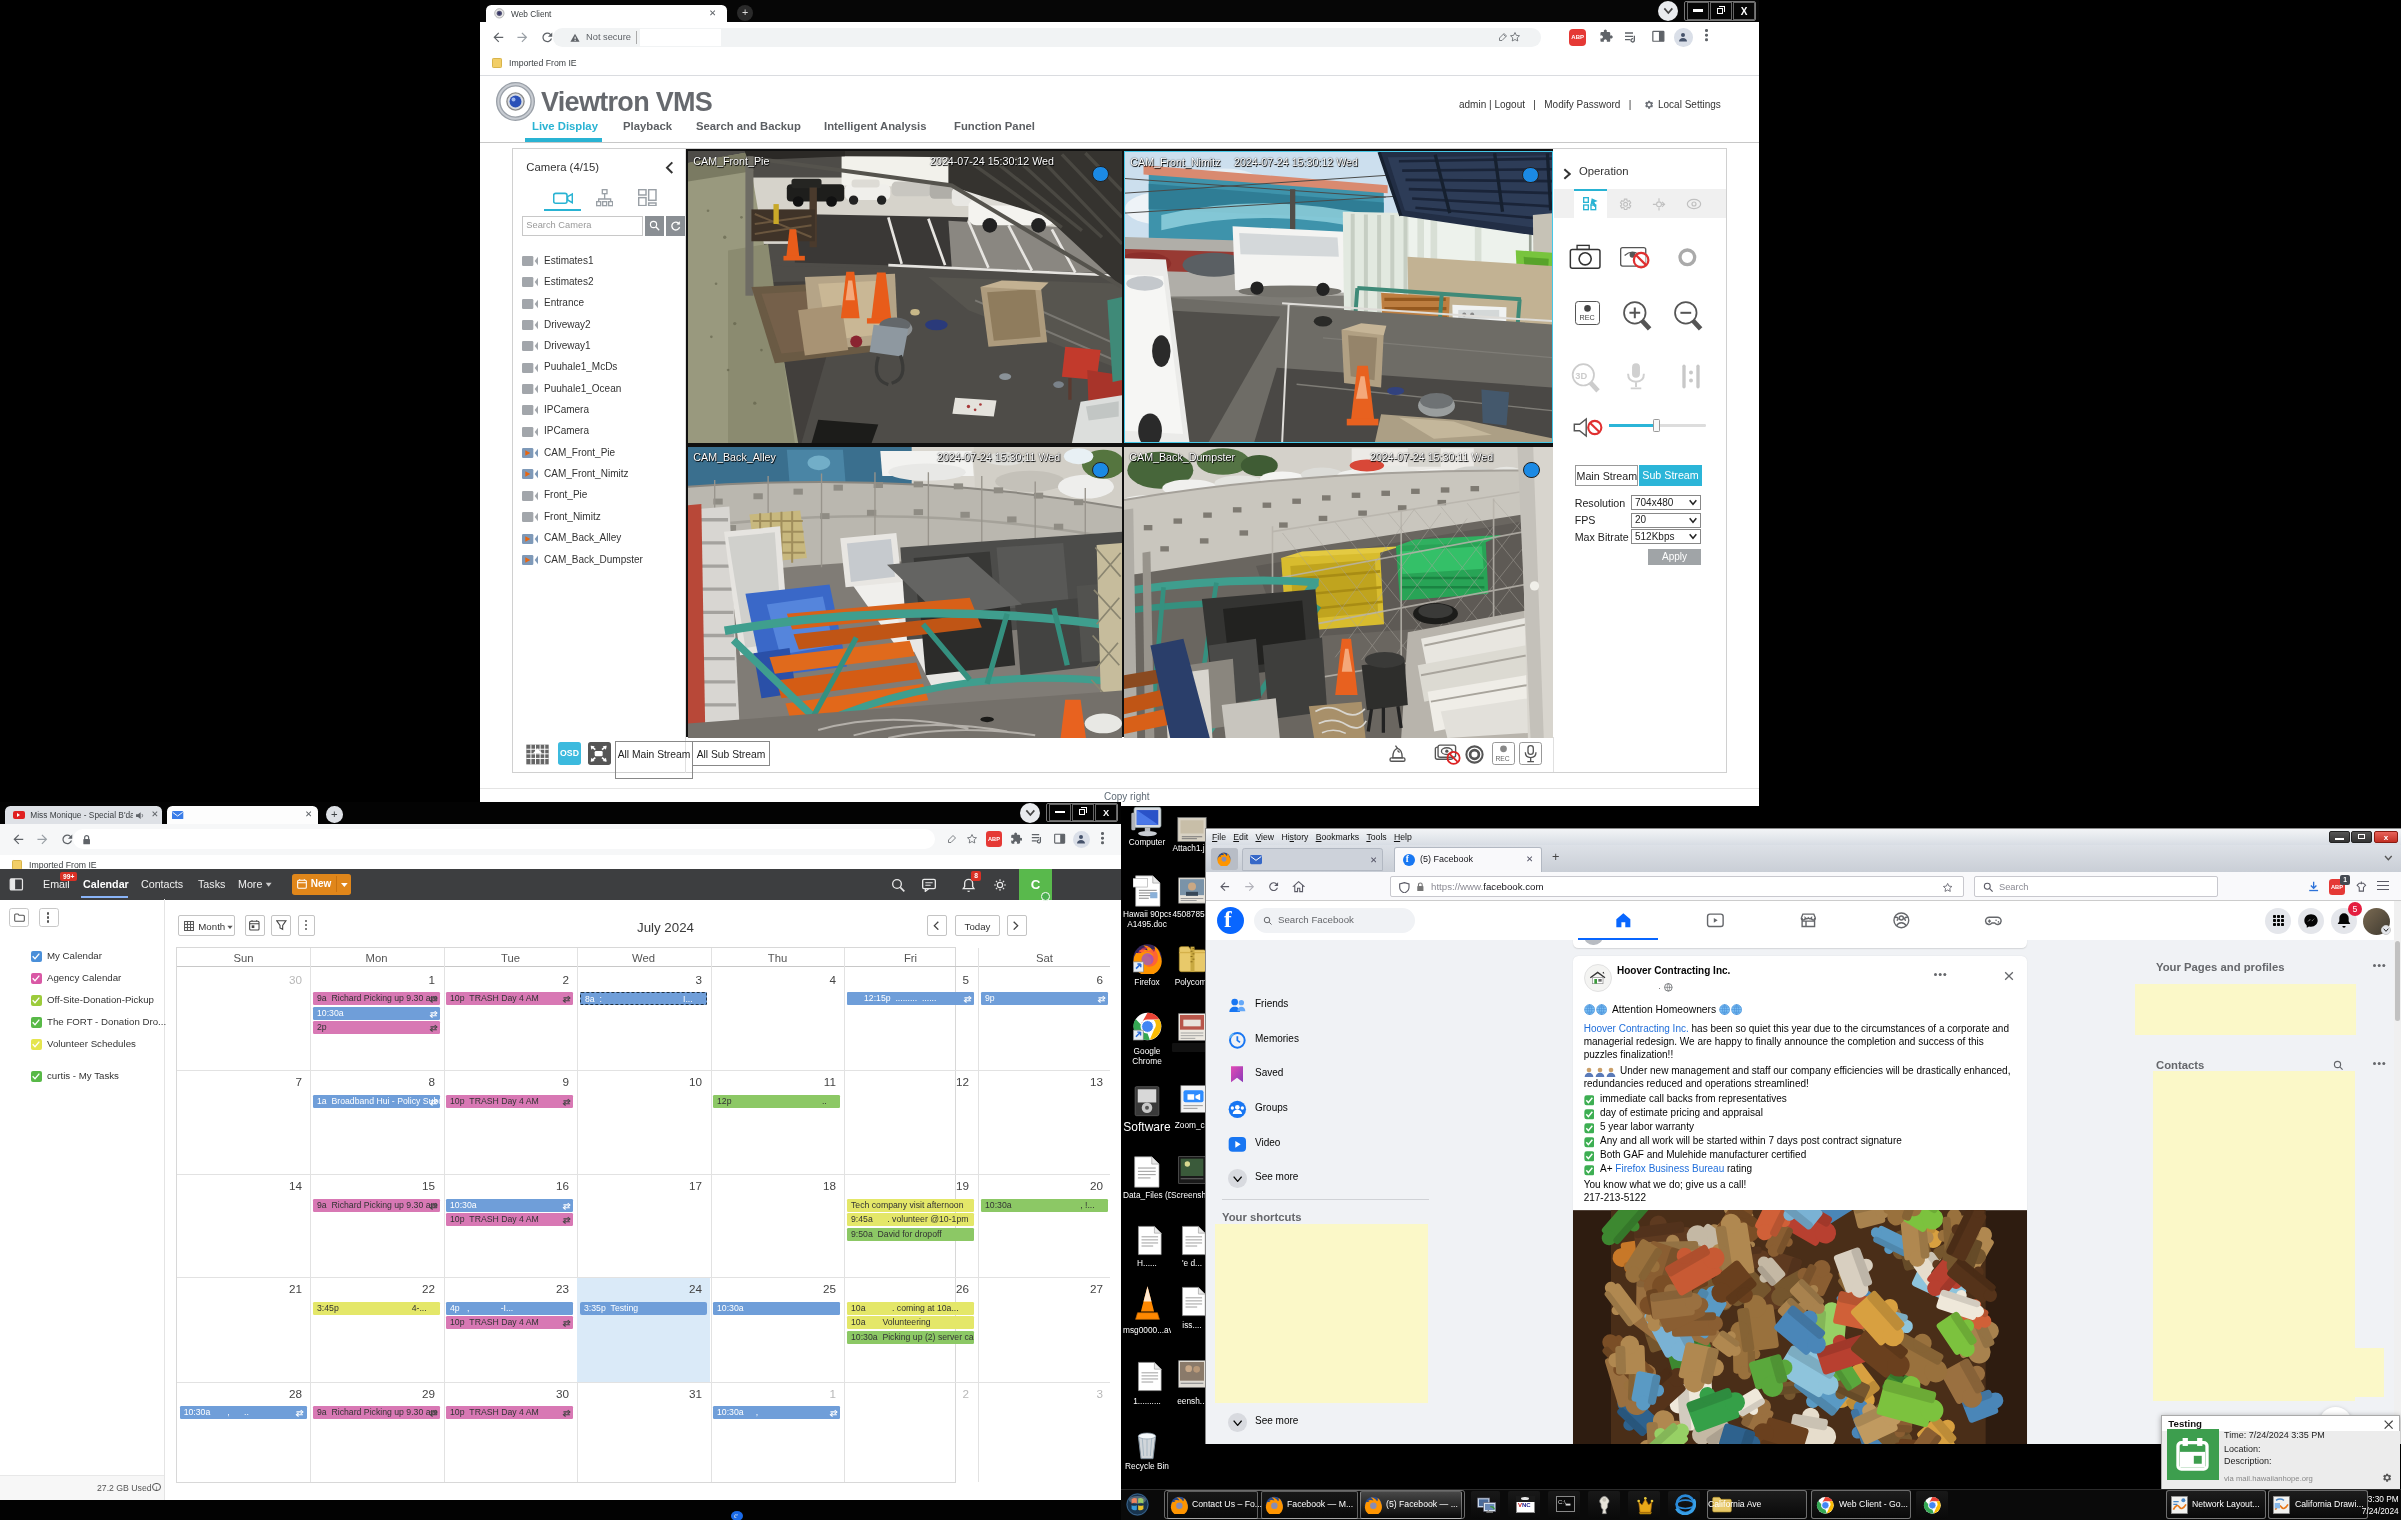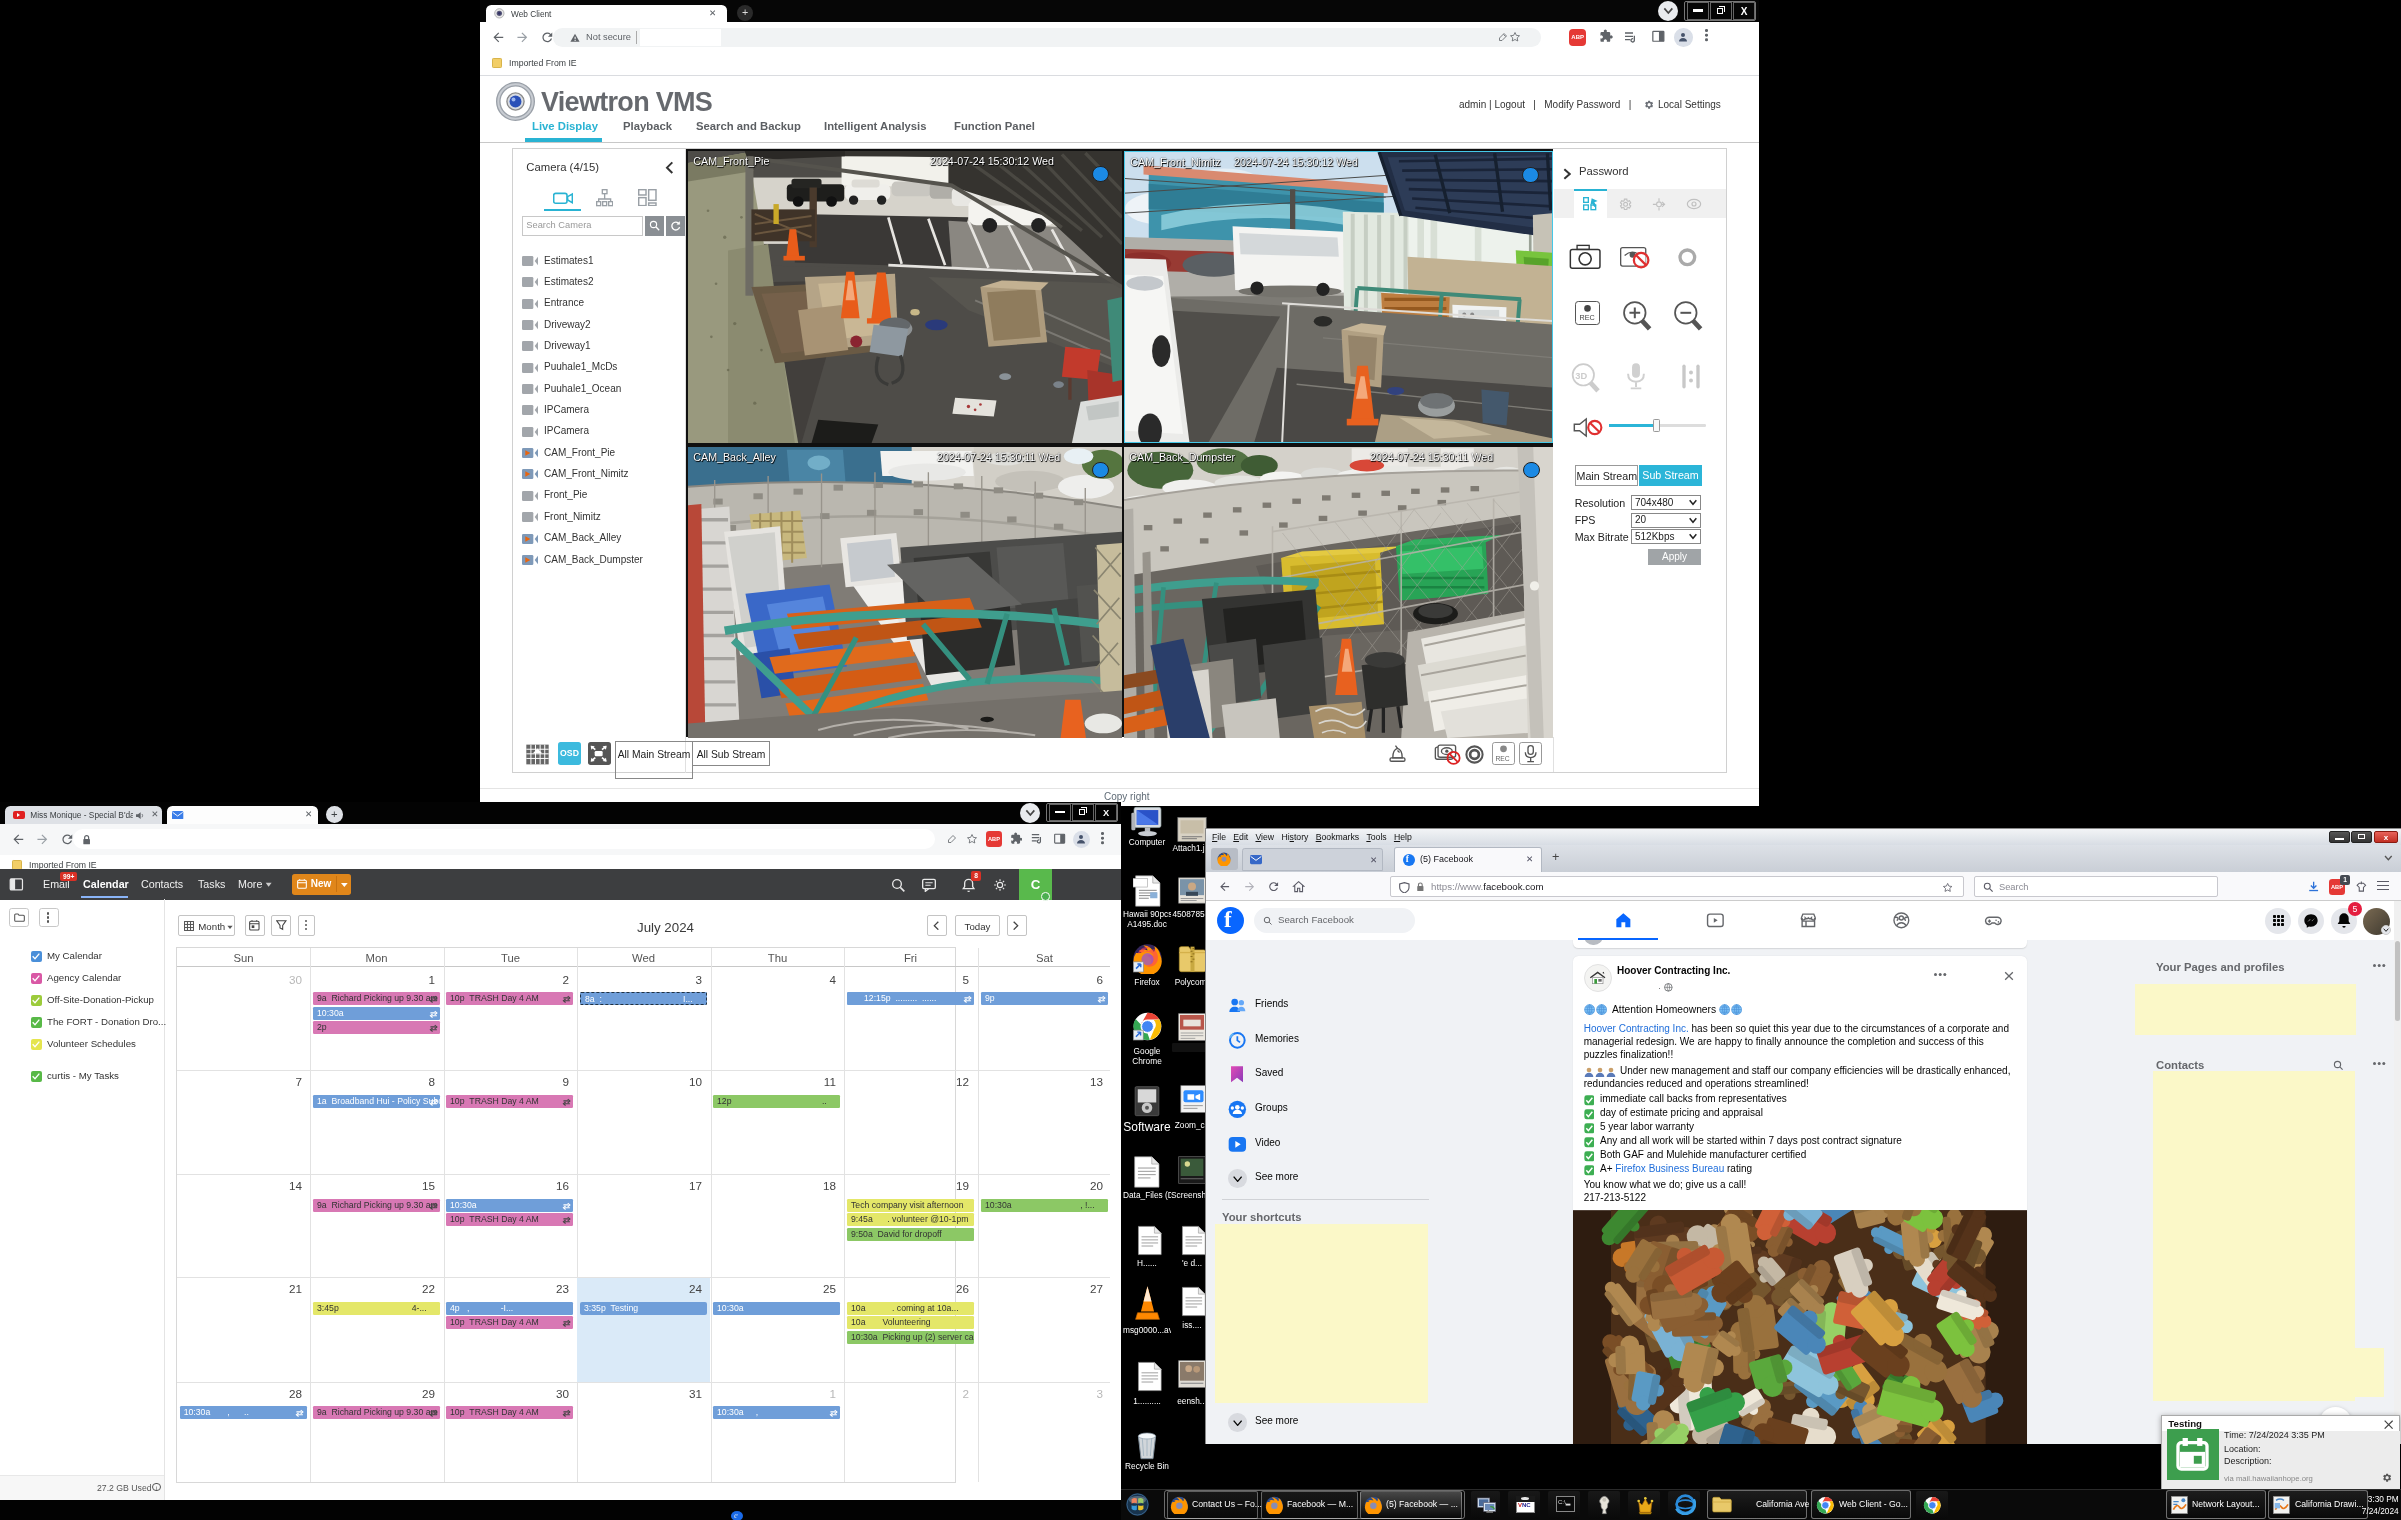--- a/index.html
+++ b/index.html
@@ -711,21 +711,21 @@
       <svg class="abs" style="left:1011px;top:8px" width="13.3" height="18" viewBox="0 0 20 27">
             <rect x="6" y="1" width="8" height="13" rx="4" fill="none" stroke="#555" stroke-width="2"></rect>
             <path d="M2 11 Q2 19 10 19 Q18 19 18 11 M10 19 V24 M5 25 H15" stroke="#555" stroke-width="2" fill="none"></path>
           </svg>
     </div>
 
     <div id="opanel" class="abs" style="left:1041px;top:0;width:173px;height:624px;border-right:0.7px solid #d0d0d0;">
       <svg class="abs" style="left:8.7px;top:18.7px" width="8.7" height="12" viewBox="0 0 13 18">
             <path d="M2 2 L10 9 L2 16" stroke="#333" stroke-width="3" fill="none"></path>
           </svg>
-      <span class="abs" style="left:25px;top:16px;font-size:11.3px;color:#333;">Password</span>
+      <span class="abs" style="left:25px;top:16px;font-size:11.3px;color:#333;">Operation</span>
 
       <div class="abs" style="left:0;top:40px;width:172px;height:29px;background:#f0f0f0;"></div>
       <div class="abs" style="left:20px;top:40px;width:33px;height:29px;background:#fff;border-top:2px solid #29b3d3;"></div>
       <svg class="abs" style="left:29px;top:48px" width="16" height="14.7" viewBox="0 0 24 22">
             <rect x="1" y="1" width="7" height="7" fill="none" stroke="#29b3d3" stroke-width="2"></rect>
             <rect x="1" y="12" width="7" height="7" fill="none" stroke="#29b3d3" stroke-width="2"></rect>
             <rect x="12" y="12" width="7" height="7" fill="none" stroke="#29b3d3" stroke-width="2"></rect>
             <path d="M13 2 L22 6 L17 8 L20 13 L17 15 L14 10 L11 13 Z" fill="#29b3d3"></path>
           </svg>
       <svg class="abs" style="left:63px;top:48px" width="16" height="14.7" viewBox="0 0 24 24">
@@ -2473,21 +2473,21 @@
 <svg class="abs" style="left:554px;top:5.3px" width="20.7" height="20.7" viewBox="0 0 31 31">
         <circle cx="15.5" cy="15.5" r="13" fill="none" stroke="#2a8ad8" stroke-width="4"></circle>
         <path d="M2 15.5 a13 6 0 0 1 27 0 a13 6 0 0 1 -27 0" fill="none" stroke="#2a8ad8" stroke-width="2.5"></path>
         <path d="M28 8 a13 13 0 0 1 -26 14" fill="none" stroke="#38a0e8" stroke-width="4"></path>
       </svg>
 <div class="abs" style="left:586px;top:1.3px;width:100px;height:29px;border:0.7px solid rgba(255,255,255,0.4);border-radius:2.7px;background:linear-gradient(rgba(255,255,255,0.08),rgba(0,0,0,0.1));"></div>
 <svg class="abs" style="left:591px;top:7.3px" width="20" height="17.3" viewBox="0 0 30 26">
         <path d="M1 4 a2 2 0 0 1 2-2 H11 l3 3 H27 a2 2 0 0 1 2 2 V22 a2 2 0 0 1-2 2 H3 a2 2 0 0 1-2-2Z" fill="#e8c96a" stroke="#b8962e"></path>
         <path d="M1 9 H29" stroke="#d4b04a" stroke-width="1.5"></path>
       </svg>
-<span class="abs" style="left:587px;top:10px;font-size:8.7px;color:#fff;margin-left:48px;">California Ave</span>
+<span class="abs" style="left:587px;top:10px;font-size:8.7px;color:#fff;">California Ave</span>
 <div class="abs" style="left:690px;top:1.3px;width:100px;height:29px;border:0.7px solid rgba(255,255,255,0.4);border-radius:2.7px;background:linear-gradient(rgba(255,255,255,0.08),rgba(0,0,0,0.1));"></div>
 <svg class="abs" style="left:695px;top:6.7px" width="18.7" height="18.7" viewBox="0 0 47 47">
         <circle cx="23.5" cy="23.5" r="21" fill="#fff"></circle>
         <path d="M23.5 2.5 A21 21 0 0 1 41.7 13 L23.5 13 A10.5 10.5 0 0 0 13.4 20.5Z" fill="#ea4335"></path>
         <path d="M41.7 13 A21 21 0 0 1 27 43.7 L33.5 28 A10.5 10.5 0 0 0 33 13.5Z" fill="#fbbc05"></path>
         <path d="M27 43.7 A21 21 0 0 1 5.5 12 L13.4 20.5 A10.5 10.5 0 0 0 23 34 L23.6 34Z" fill="#34a853"></path>
         <circle cx="23.5" cy="23.5" r="9" fill="#4285f4" stroke="#fff" stroke-width="1.5"></circle>
       </svg>
 <span class="abs" style="left:718px;top:10px;font-size:8.7px;color:#fff;">Web Client - Go...</span>
 <div class="abs" style="left:795px;top:2px;width:32px;height:28px;border-radius:2px;background:linear-gradient(rgba(255,255,255,0.06),rgba(0,0,0,0.12));"></div>

